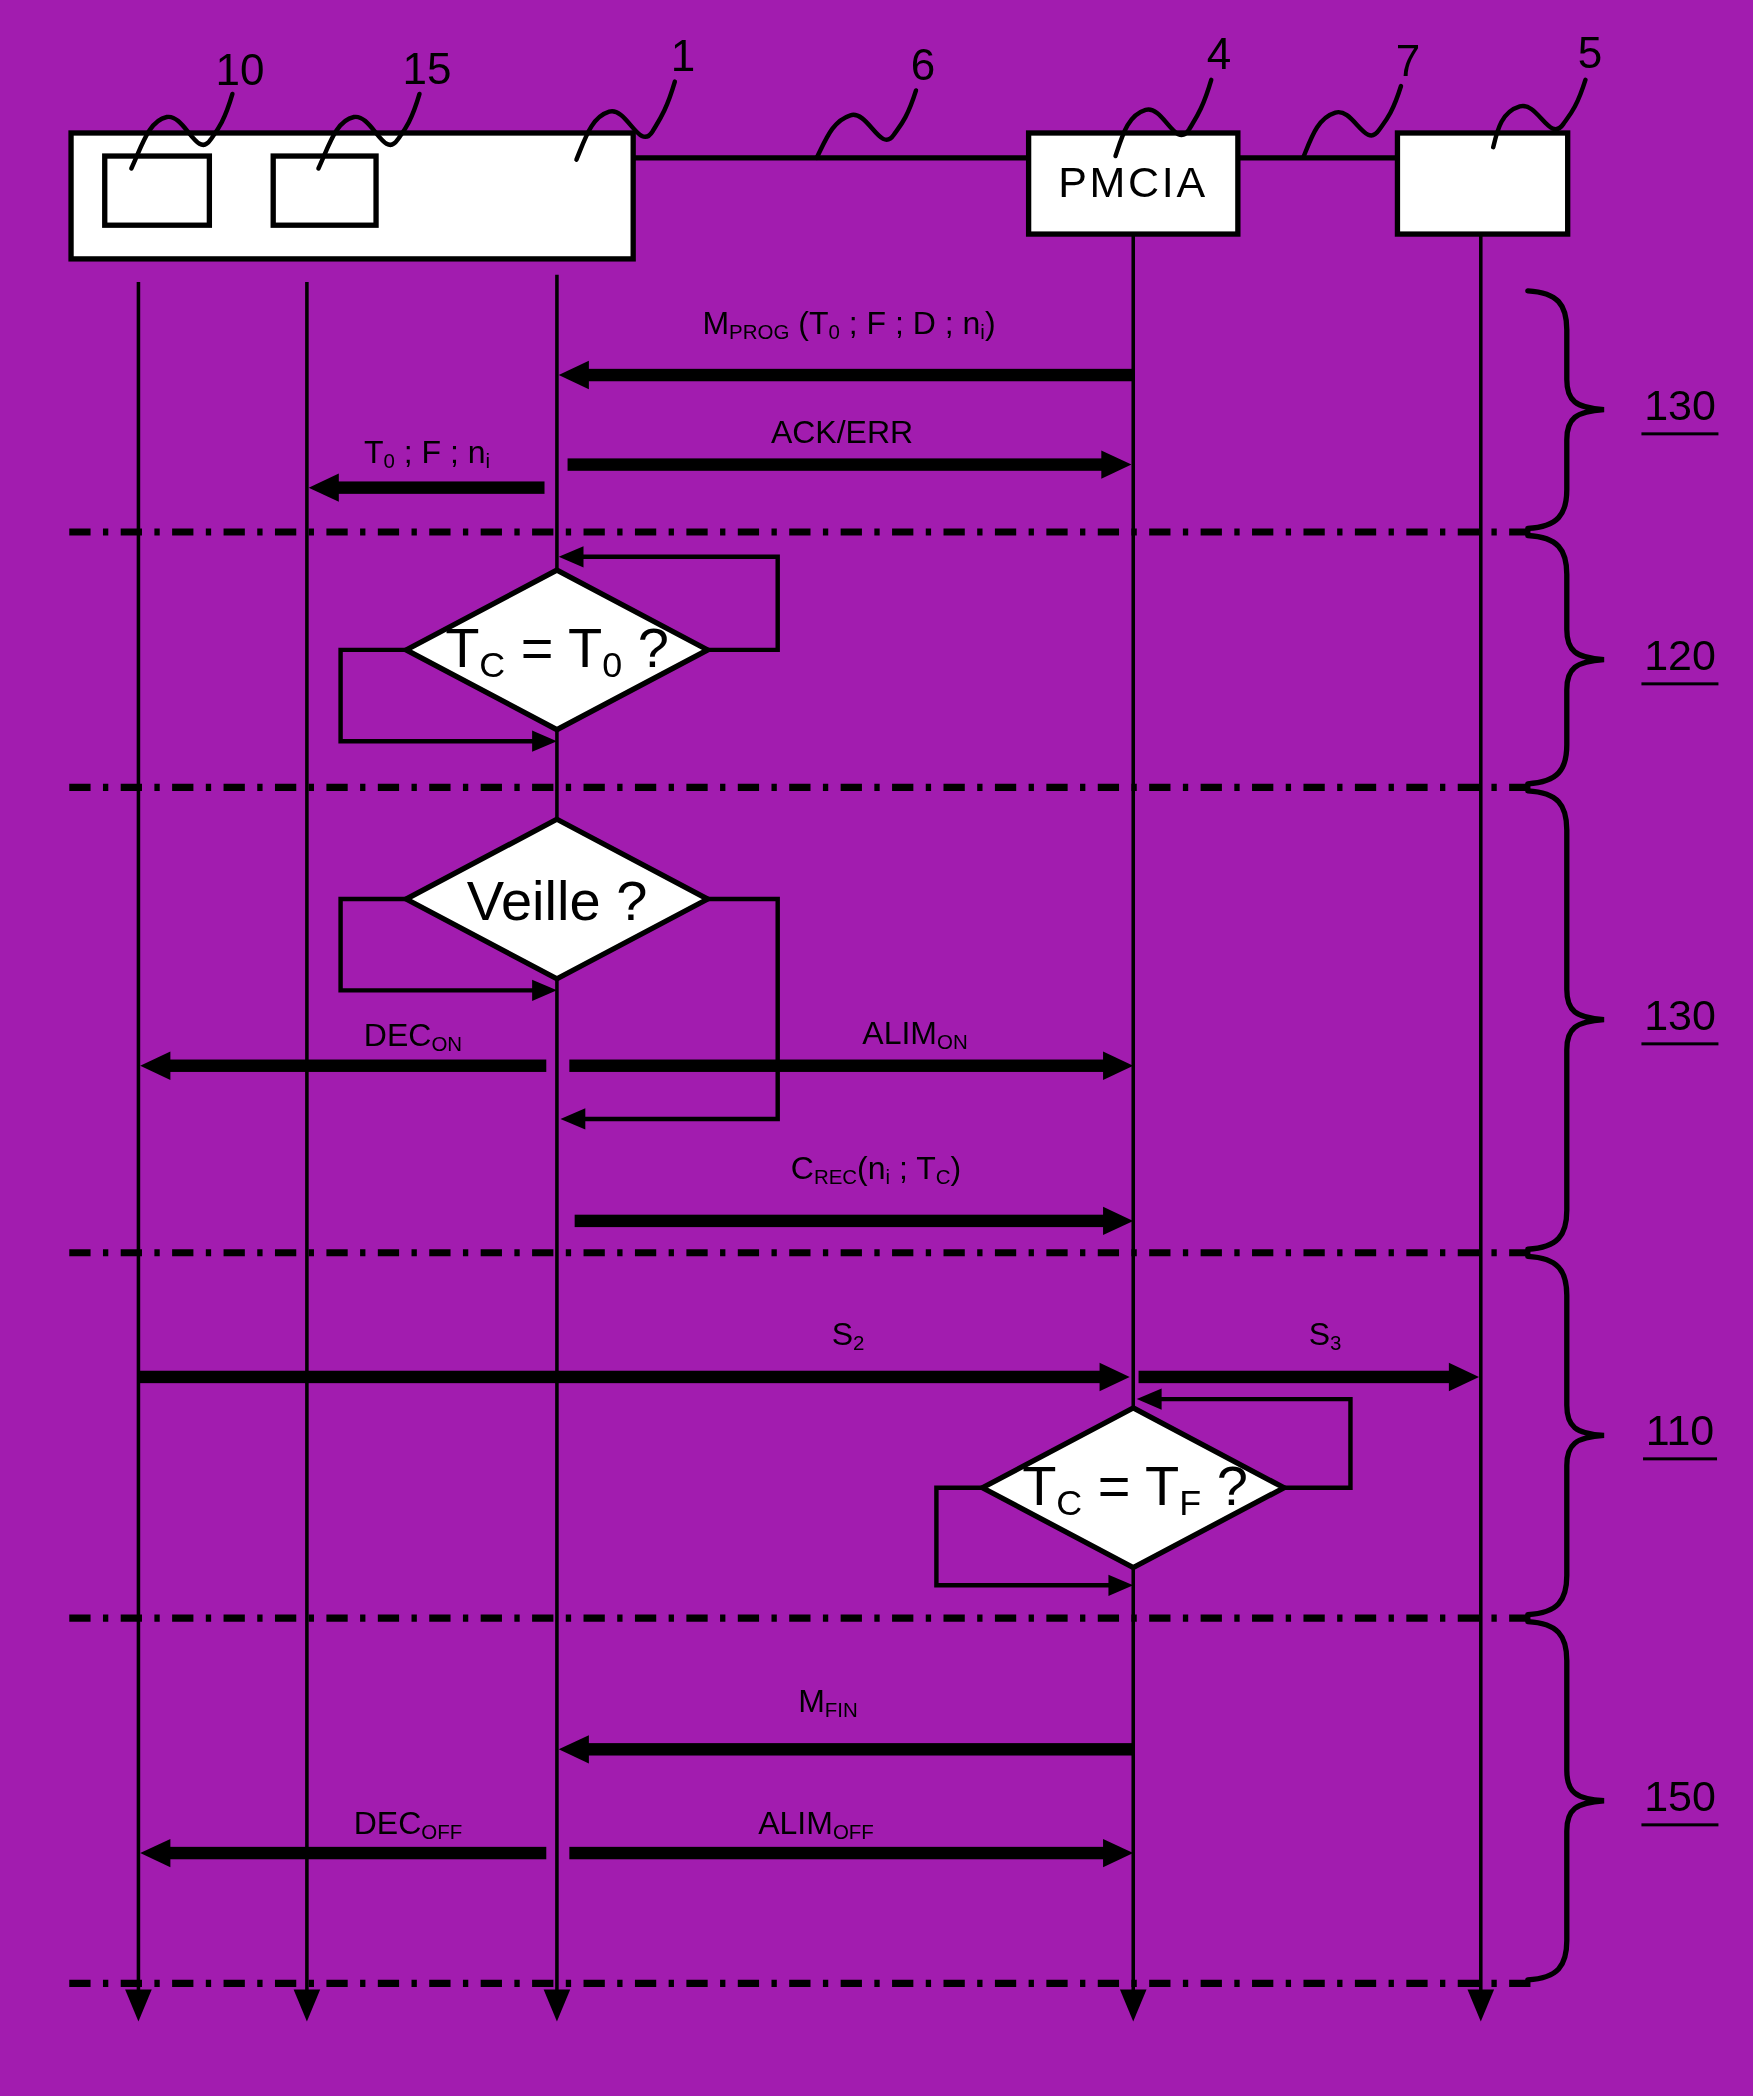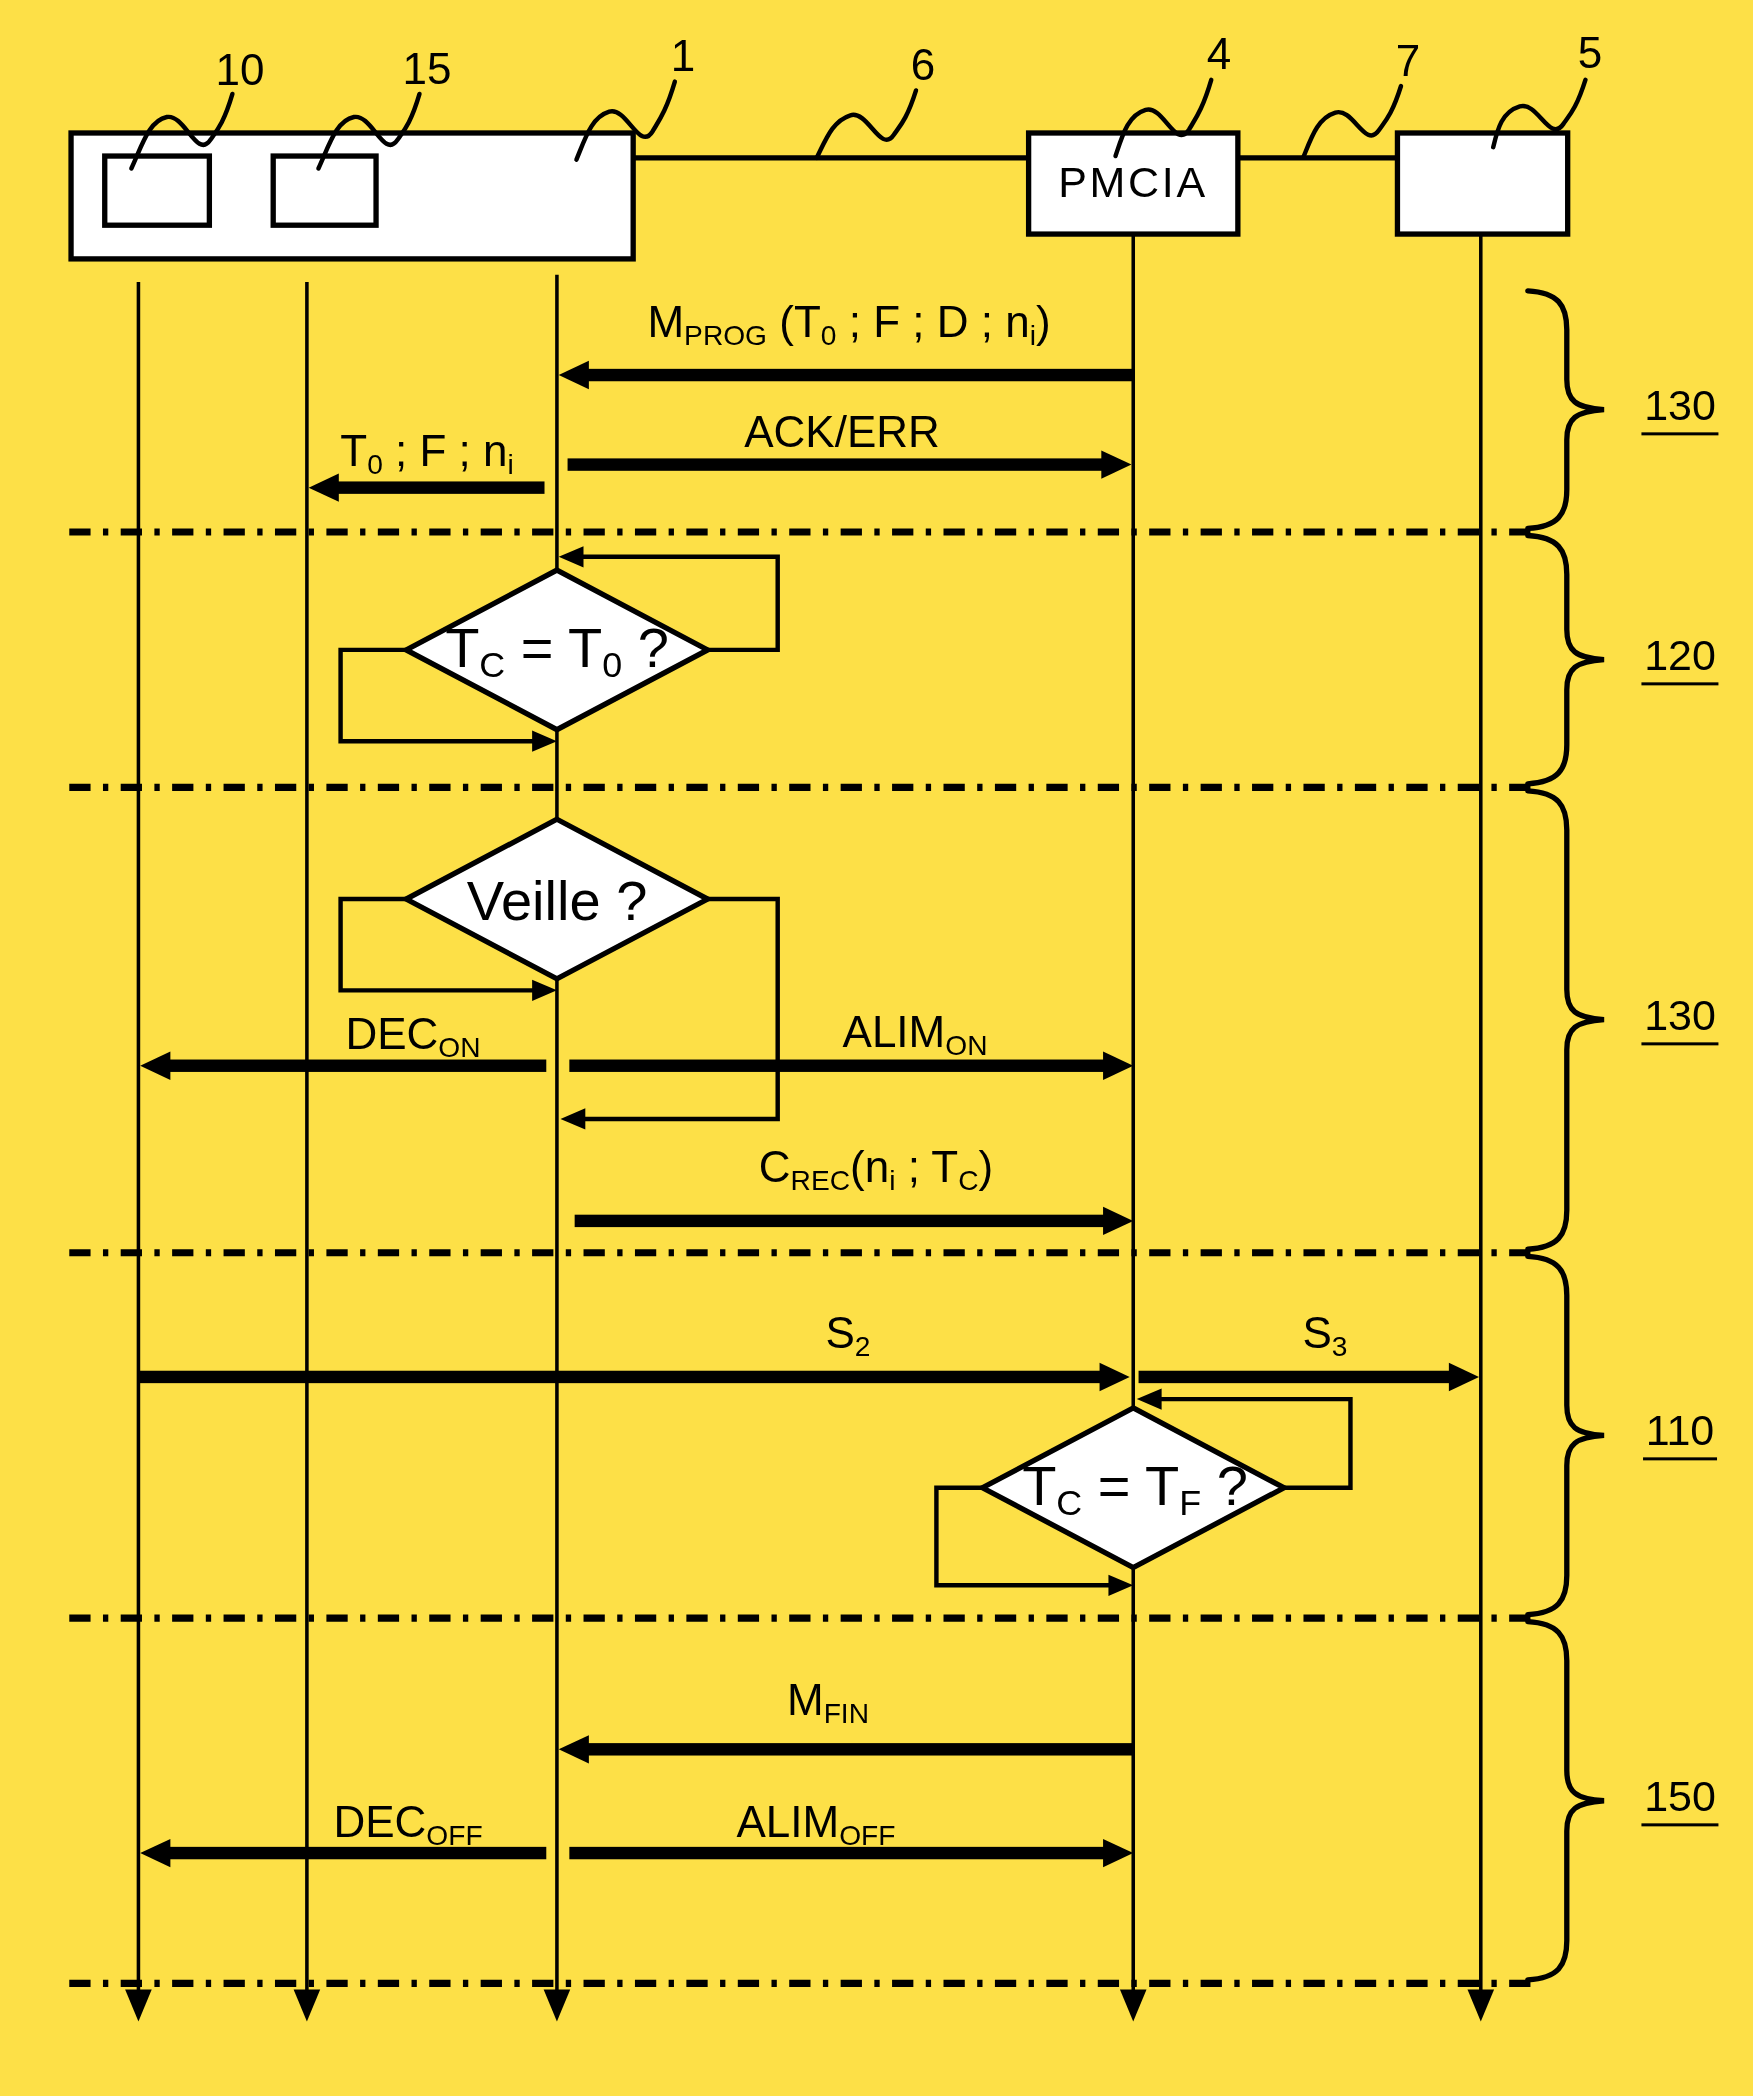--- a/index.html
+++ b/index.html
@@ -1,19 +1,19 @@
 <!DOCTYPE html>
 <html style="font-size:14px"><head>
 <meta charset="utf-8">
 <style>
   html,body{margin:0;padding:0;background:#ffffff;}
-  #stage{position:relative;width:1754px;height:2096px;background:#fde047;
+  #stage{position:relative;width:1754px;height:2096px;background:#a21caf;
          font-family:"Liberation Sans",sans-serif;color:#000;overflow:hidden;}
   #lines{position:absolute;left:0;top:0;}
-  .lbl{position:absolute;transform:translate(-50%,-50%);font-size:44px;line-height:1;
+  .lbl{position:absolute;transform:translate(-50%,-50%);font-size:32px;line-height:1;
        color:#000;white-space:pre;}
   .sub{font-size:0.64em;vertical-align:-0.26em;}
   .diam{font-size:56px;}
   .ref{font-size:44px;}
   .phase{font-size:43px;border-bottom:3.5px solid #000;padding:0 2.7px 5.3px 2.7px;}
   .pmcia{font-size:43px;letter-spacing:2.7px;}
 </style>
 </head>
 <body>
 

